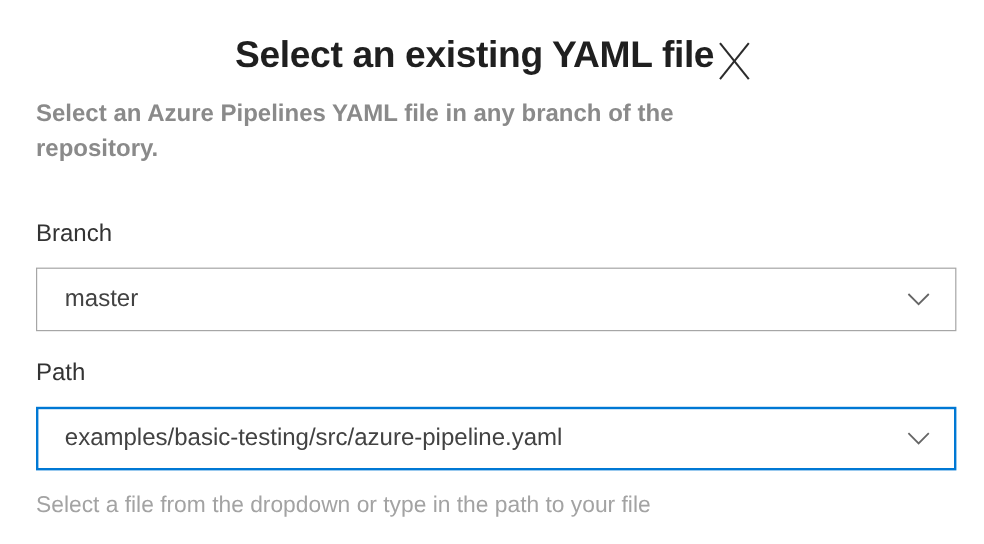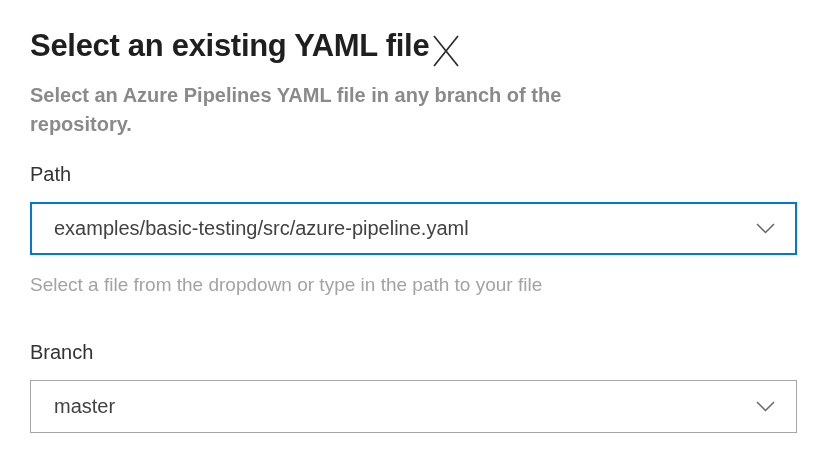--- a/index.html
+++ b/index.html
@@ -22,21 +22,21 @@
     font-family: "Liberation Sans", sans-serif;
     overflow: hidden;
   }
   .dialog {
     width: 820px;
     height: 453px;
     padding: 28px 23px 0 30px;
   }
   .header {
     display: flex;
-    justify-content: flex-start;
+    justify-content: center;
     align-items: flex-start;
   }
   .title {
     margin: 0;
     font-size: 31px;
     font-weight: 700;
     color: var(--title-text);
     letter-spacing: -0.3px;
     line-height: 1.15;
   }
@@ -104,34 +104,34 @@
     <button class="close-btn" aria-label="Close">
       <svg width="30" height="34" viewBox="0 0 30 34">
         <line x1="3" y1="2" x2="27" y2="32" stroke="#2b2b2b" stroke-width="1.7"></line>
         <line x1="27" y1="2" x2="3" y2="32" stroke="#2b2b2b" stroke-width="1.7"></line>
       </svg>
     </button>
   </div>
 
   <p class="subtitle">Select an Azure Pipelines YAML file in any branch of the repository.</p>
 
+  <div class="field field-branch">
+    <label class="field-label">Branch</label>
+    <div class="combo" role="combobox">
+      <span class="combo-value">master</span>
+      <svg class="chevron-svg" width="19" height="11" viewBox="0 0 19 11">
+        <polyline points="1,1 9.5,9.5 18,1" fill="none" stroke="#666666" stroke-width="1.5"></polyline>
+      </svg>
+    </div>
+  </div>
+
   <div class="field field-path">
     <label class="field-label">Path</label>
     <div class="combo focused" role="combobox">
       <span class="combo-value">examples/basic-testing/src/azure-pipeline.yaml</span>
       <svg class="chevron-svg" width="19" height="11" viewBox="0 0 19 11">
         <polyline points="1,1 9.5,9.5 18,1" fill="none" stroke="#666666" stroke-width="1.5"></polyline>
       </svg>
     </div>
     <p class="helper">Select a file from the dropdown or type in the path to your file</p>
   </div>
 
-  <div class="field field-branch">
-    <label class="field-label">Branch</label>
-    <div class="combo" role="combobox">
-      <span class="combo-value">master</span>
-      <svg class="chevron-svg" width="19" height="11" viewBox="0 0 19 11">
-        <polyline points="1,1 9.5,9.5 18,1" fill="none" stroke="#666666" stroke-width="1.5"></polyline>
-      </svg>
-    </div>
-  </div>
-
 </div>
 
 </body></html>

